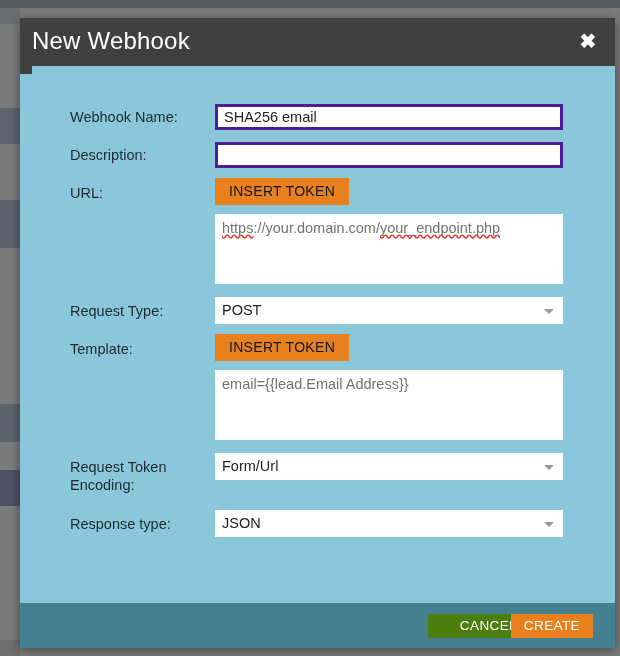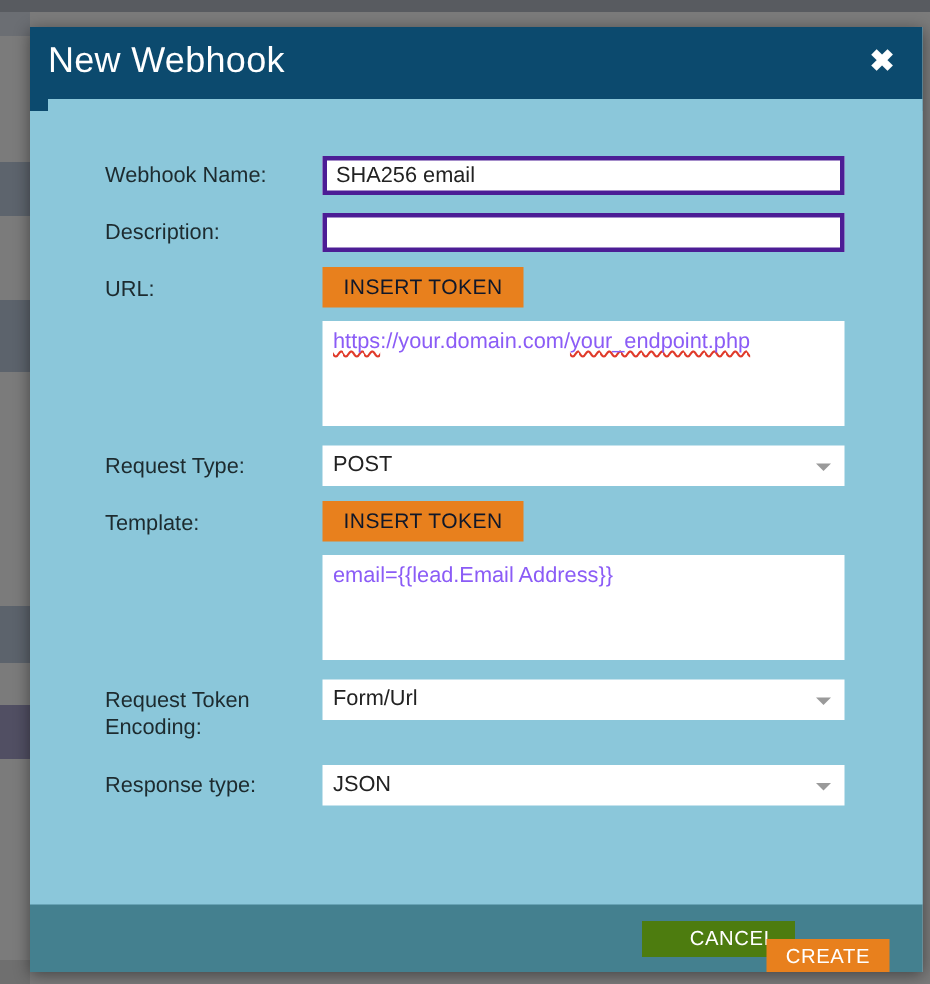--- a/index.html
+++ b/index.html
@@ -47,21 +47,21 @@
     top: 18px;
     width: 595px;
     height: 630px;
     background: #8bc7da;
     box-shadow: 0 2px 10px rgba(0,0,0,0.45);
     overflow: hidden;
   }
 
   #modal-header {
     height: 56px;
-    background: #0c4a6e;
+    background: #404040;
     position: relative;
   }
   #modal-title {
     position: absolute;
     left: 12px;
     top: 9px;
     font-size: 24px;
     color: #ffffff;
     letter-spacing: 0.2px;
     white-space: nowrap;
@@ -130,21 +130,21 @@
   }
   
   .txt-area-visual {
     position: absolute;
     left: 183px;
     width: 348px;
     height: 70px;
     background: #ffffff;
     box-sizing: border-box;
     font-size: 14.5px;
-    color: #8b5cf6;
+    color: #737373;
     padding: 5px 7px;
     line-height: 19px;
     white-space: pre-wrap;
     word-break: break-all;
     cursor: text;
   }
   .squiggle {
     text-decoration: underline wavy #e03b2b;
     text-decoration-skip-ink: none;
     text-underline-offset: 1px;
@@ -207,21 +207,21 @@
     line-height: 24px;
     padding: 0 13px;
     font-size: 13.5px;
     color: #ffffff;
     letter-spacing: 0.4px;
     cursor: pointer;
     user-select: none;
     white-space: nowrap;
   }
   #cancel-button { right: 85px; background: #4d7c0f; padding-left: 32px; }
-  #create-button { right: 22px; background: #e8801d; margin-top: 12px; }
+  #create-button { right: 22px; background: #e8801d; }
 </style>
 </head>
 <body>
 
 <div id="page-backdrop">
   <div class="top-bar"></div>
   <div class="band b1"></div>
   <div class="band b2"></div>
   <div class="band b3"></div>
   <div class="band b4"></div>

